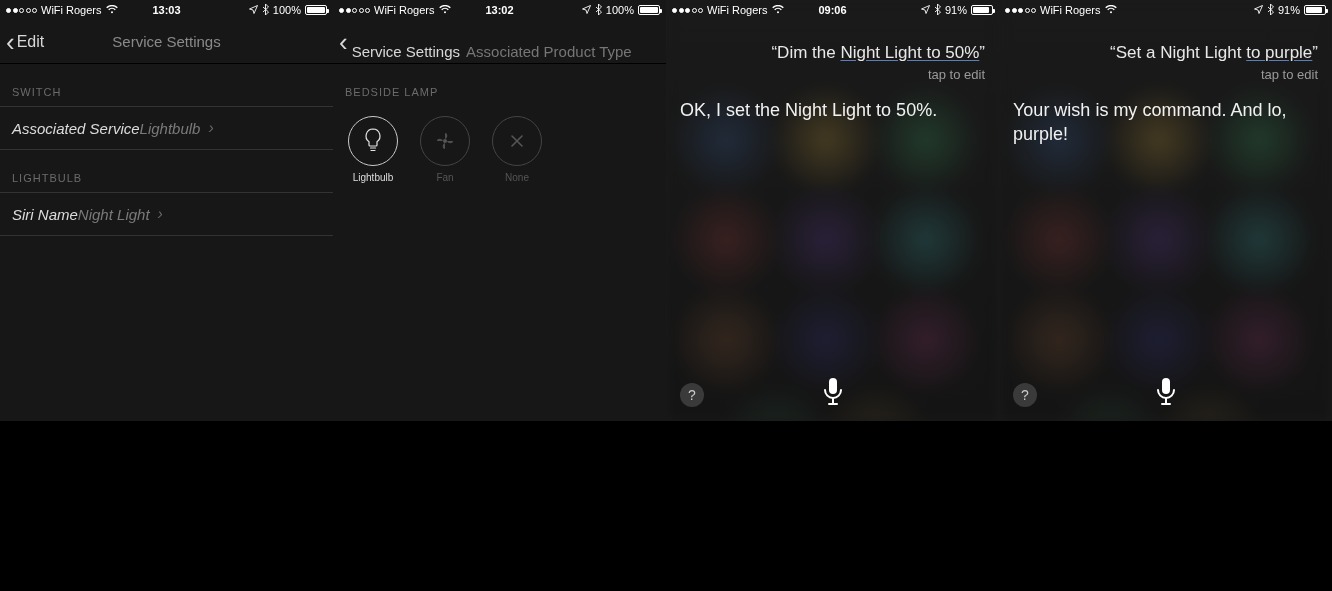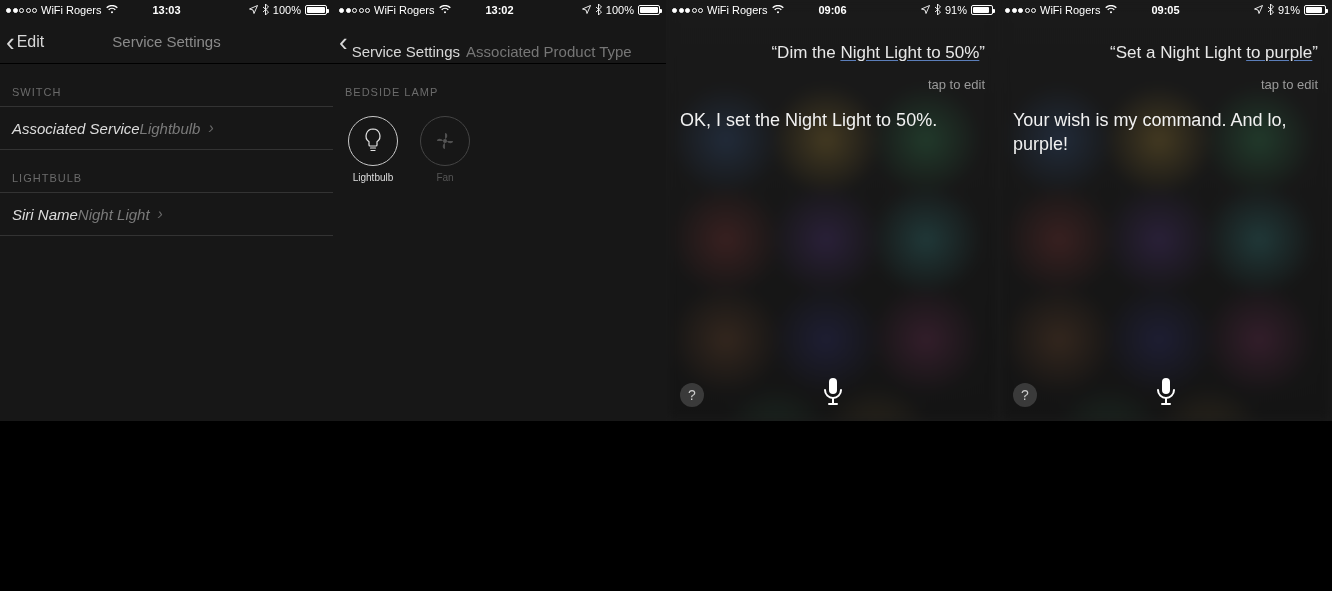--- a/index.html
+++ b/index.html
@@ -126,21 +126,21 @@
       radial-gradient(80px 80px at 210px 440px, rgba(150,120,60,0.2), transparent 70%),
       linear-gradient(#1a1a1a,#141414);
     filter: blur(6px);
   }
   .siri-content { position: relative; z-index: 2; padding: 6px 14px 0; }
   .siri-query {
     text-align: right; color: #e8e8e8; font-size: 17px; font-weight: 300;
     margin-top: 16px; line-height: 1.35;
   }
   .siri-query .ul { text-decoration: underline; text-decoration-color: rgba(120,170,255,0.7); text-underline-offset: 2px; }
-  .siri-edit { text-align: right; color: #9a9a9a; font-size: 13px; font-weight: 300; margin-top: 12px; cursor:pointer;}
+  .siri-edit { text-align: right; color: #9a9a9a; font-size: 13px; font-weight: 300; margin-top: 2px; cursor:pointer;}
   .siri-response { color: #f1f1f1; font-size: 18px; font-weight: 400; margin-top: 16px; line-height: 1.35; }
   .siri-bottom {
     position: absolute; bottom: 10px; left: 0; right: 0;
     display:flex; justify-content:center; align-items:center;
     z-index: 3;
   }
   .siri-help {
     position:absolute; left: 14px; bottom: 4px;
     width: 24px; height: 24px; border-radius: 50%;
     background: rgba(90,90,90,0.55);
@@ -275,20 +275,28 @@
       <span class="il">Lightbulb</span>
     </div>
     <div class="icon-cell">
       <div class="circ">
         <svg width="22" height="22" viewBox="0 0 22 22">
             <circle cx="11" cy="11" r="2" fill="currentColor"></circle>
             <path d="M11 3c3 0 3 5 0 6M19 11c0 3-5 3-6 0M11 19c-3 0-3-5 0-6M3 11c0-3 5-3 6 0" fill="currentColor" opacity="0.9"></path>
           </svg>
       </div>
       <span class="il">Fan</span>
+    </div>
+    <div class="icon-cell">
+      <div class="circ">
+        <svg width="16" height="16" viewBox="0 0 16 16">
+            <path d="M3 3l10 10M13 3L3 13" stroke="currentColor" stroke-width="1.6" stroke-linecap="round"></path>
+          </svg>
+      </div>
+      <span class="il">None</span>
     </div>
   </div>
 
 </div>
 
 <div class="screen siri">
   <div class="siri-bg"></div>
   <div class="status">
     <div class="left">
       <span class="dots">
@@ -353,21 +361,20 @@
           <span></span>
           <span></span>
         </span>
       <span>WiFi Rogers</span>
       <span class="wifi-ic">
         <svg width="12" height="9" viewBox="0 0 12 9">
             <path d="M6 8.2a1 1 0 100-2 1 1 0 000 2zM3.2 5.2a4 4 0 015.6 0l1-1a5.4 5.4 0 00-7.6 0l1 1zM1.2 3.2a7 7 0 019.6 0l1-1a8.4 8.4 0 00-11.6 0l1 1z" fill="#fff"></path>
           </svg>
       </span>
     </div>
-    <div class="time">09:05</div>
     <div class="right">
       <span class="loc-ic">
         <svg width="9" height="9" viewBox="0 0 9 9">
             <path d="M8.5 0.5L0.5 4l3.5 1 1 3.5z" fill="none" stroke="#fff" stroke-width="0.9"></path>
           </svg>
       </span>
       <span class="bt-ic">
         <svg width="7" height="11" viewBox="0 0 7 11">
             <path d="M3.5 0v11L6.5 8 1 3m0 5L6.5 3 3.5 0" fill="none" stroke="#fff" stroke-width="0.9"></path>
           </svg>

